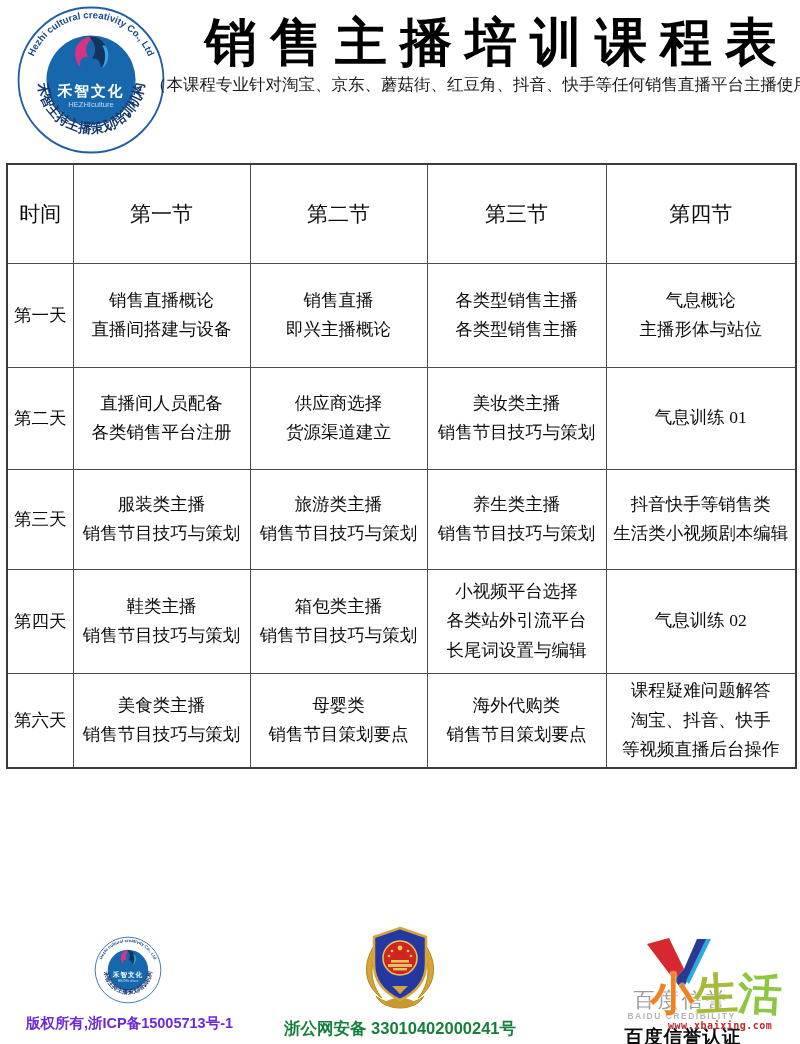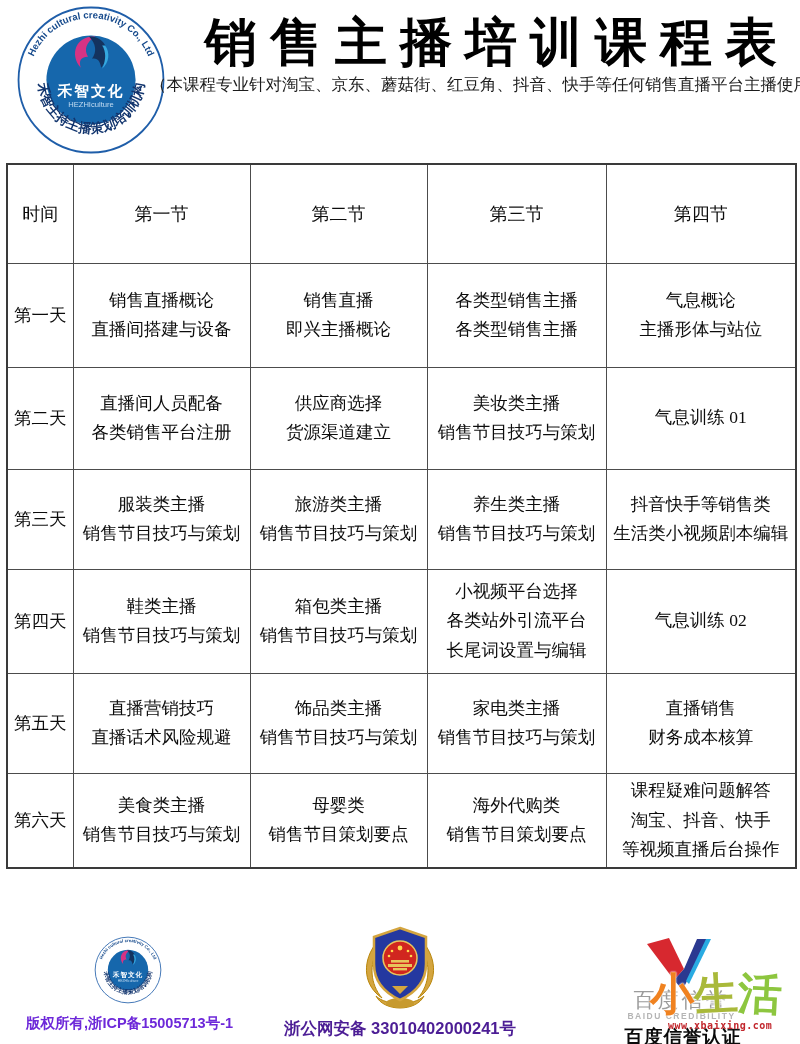--- a/index.html
+++ b/index.html
@@ -24,21 +24,21 @@
   
   table.schedule {
     position:absolute; left:6px; top:163px; width:789px;
     border-collapse:collapse; table-layout:fixed;
     border:2px solid #3a3a3a;
   }
   table.schedule th, table.schedule td {
     border:1px solid #4c4c4c; text-align:center; vertical-align:middle;
     font-weight:normal; font-size:17.5px; color:#0c0c0c; padding:2px;
   }
-  table.schedule thead th { font-size:18px;margin-top:13px; }
+  table.schedule thead th { font-size:21px;margin-top:13px; }
   .cell-line { line-height:1.68; white-space:nowrap; }
   col.c-time { width:66px; }
   col.c-1 { width:177px; }
   col.c-2 { width:177px; }
   col.c-3 { width:179px; }
   col.c-4 { width:190px; }
   tr.h-row   { height:99px; }
   tr.r-0 { height:104px; } tr.r-1 { height:102px; } tr.r-2 { height:100px; }
   tr.r-3 { height:104px; } tr.r-4 { height:100px; } tr.r-5 { height:95px; }
 
@@ -46,21 +46,21 @@
   .badge-bottom { position:absolute; left:94px; top:936px; width:68px; height:68px; }
   .copyright {
     position:absolute; left:22px; top:1014px; width:215px; text-align:center;
     font-family:"Liberation Sans","DejaVu Sans",sans-serif;
     font-size:14.5px; font-weight:bold; color:#6d28d9; white-space:nowrap;
   }
   .police-emblem { position:absolute; left:358px; top:924px; width:84px; height:90px; }
   .police-record {
     position:absolute; left:280px; top:1018px; width:240px; text-align:center;
     font-family:"Liberation Sans","DejaVu Sans",sans-serif;
-    font-size:16.5px; font-weight:bold; color:#4c1d95; white-space:nowrap;
+    font-size:16.5px; font-weight:bold; color:#15803d; white-space:nowrap;
   }
   .baidu-logo { position:absolute; left:644px; top:936px; width:68px; height:52px; }
   .baidu-name {
     position:absolute; left:624px; top:986px; width:115px; text-align:center;
     font-family:"Liberation Sans","DejaVu Sans",sans-serif;
     font-size:21px; font-weight:normal; color:#9b9b9b; letter-spacing:3px; white-space:nowrap;
   }
   .baidu-en {
     position:absolute; left:624px; top:1011px; width:115px; text-align:center;
     font-family:"Liberation Sans","DejaVu Sans",sans-serif;
@@ -206,39 +206,20 @@
       </td>
       <td>
         <div class="cell-line">小视频平台选择</div>
         <div class="cell-line">各类站外引流平台</div>
         <div class="cell-line">长尾词设置与编辑</div>
       </td>
       <td>
         <div class="cell-line">气息训练 02</div>
       </td>
     </tr>
-    <tr class="r-4">
-      <td>第五天</td>
-      <td>
-        <div class="cell-line">直播营销技巧</div>
-        <div class="cell-line">直播话术风险规避</div>
-      </td>
-      <td>
-        <div class="cell-line">饰品类主播</div>
-        <div class="cell-line">销售节目技巧与策划</div>
-      </td>
-      <td>
-        <div class="cell-line">家电类主播</div>
-        <div class="cell-line">销售节目技巧与策划</div>
-      </td>
-      <td>
-        <div class="cell-line">直播销售</div>
-        <div class="cell-line">财务成本核算</div>
-      </td>
-    </tr>
     <tr class="r-5">
       <td>第六天</td>
       <td>
         <div class="cell-line">美食类主播</div>
         <div class="cell-line">销售节目技巧与策划</div>
       </td>
       <td>
         <div class="cell-line">母婴类</div>
         <div class="cell-line">销售节目策划要点</div>
       </td>

